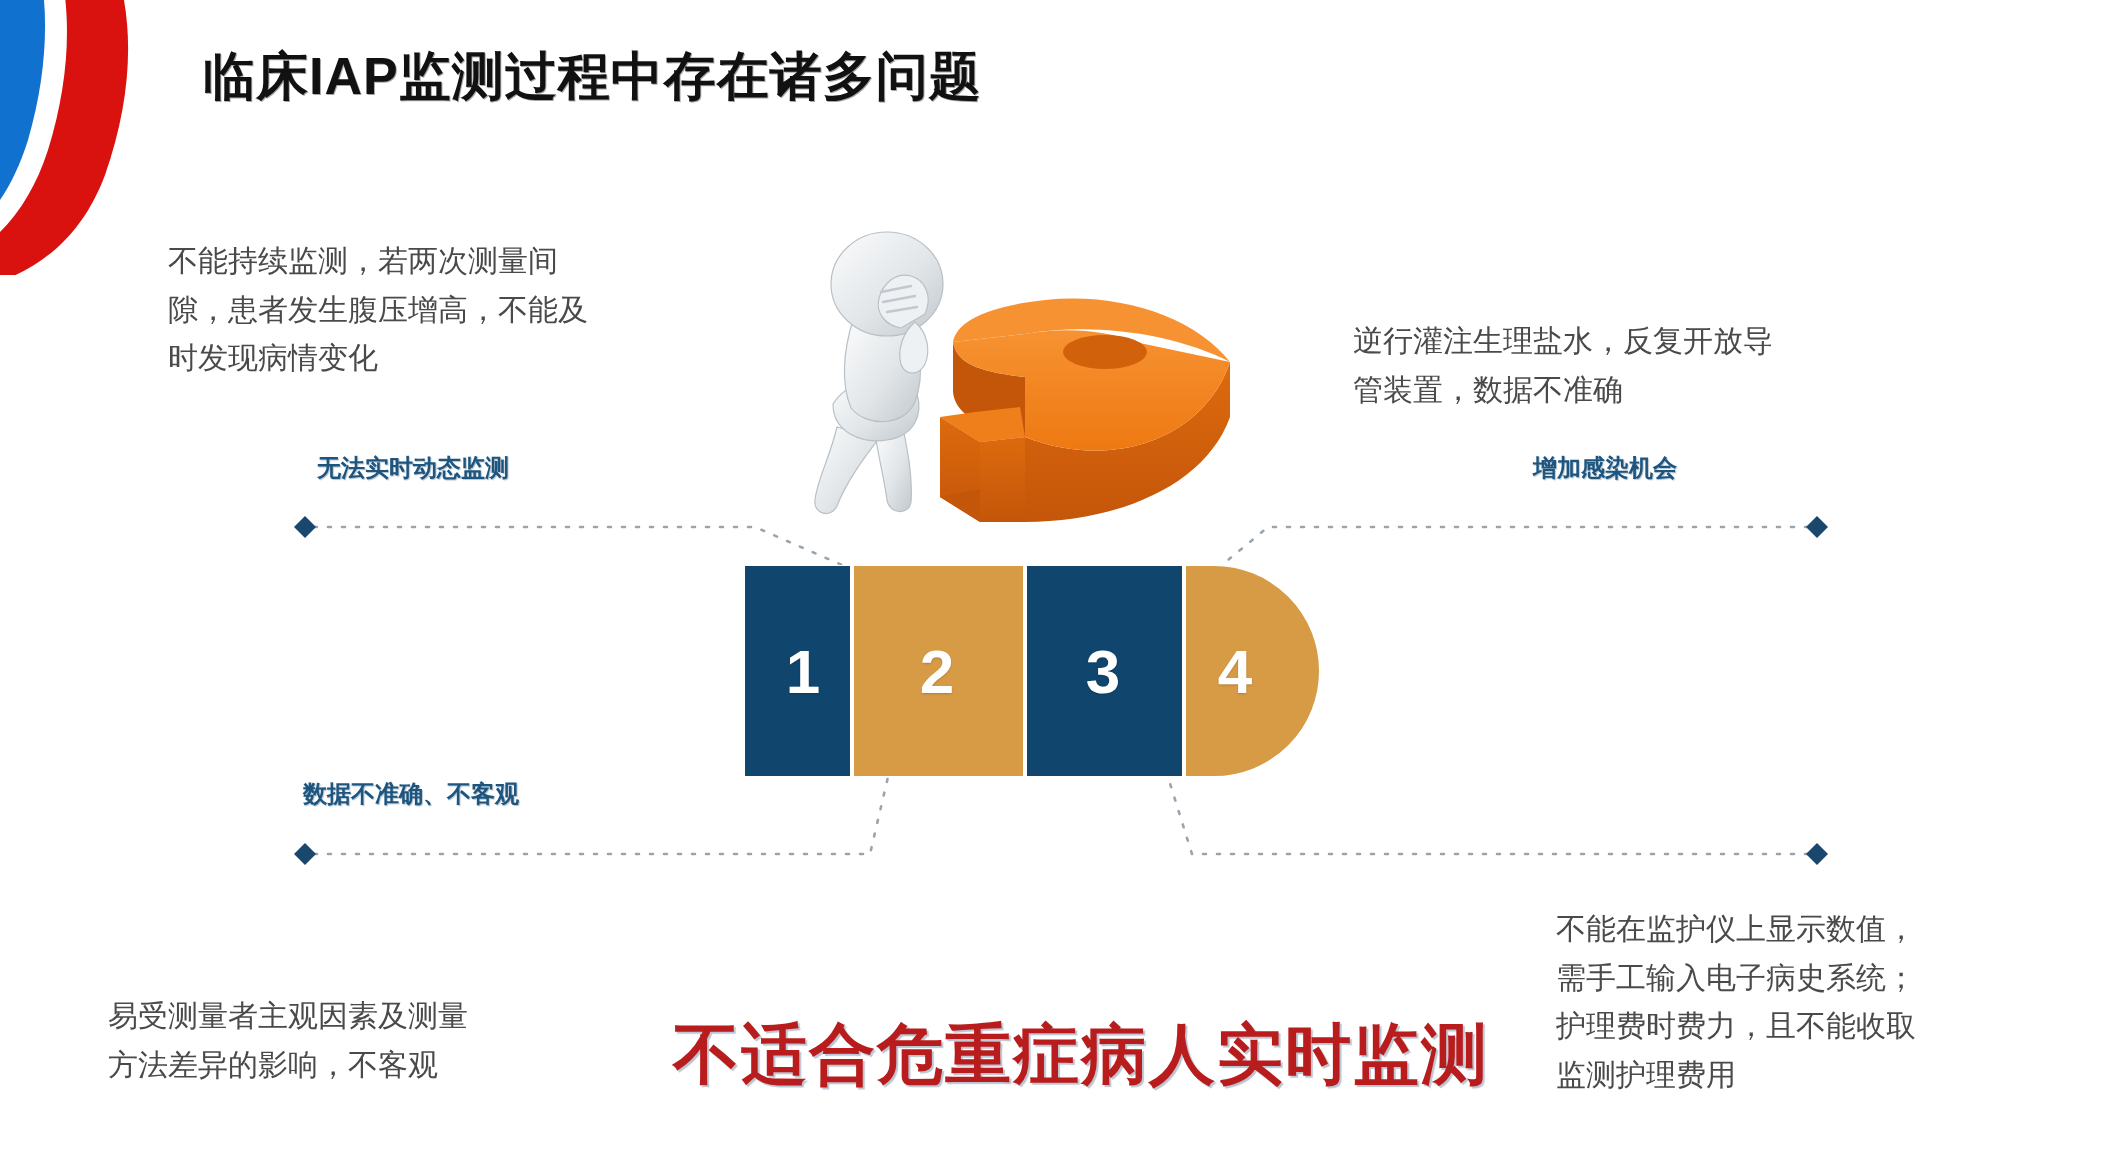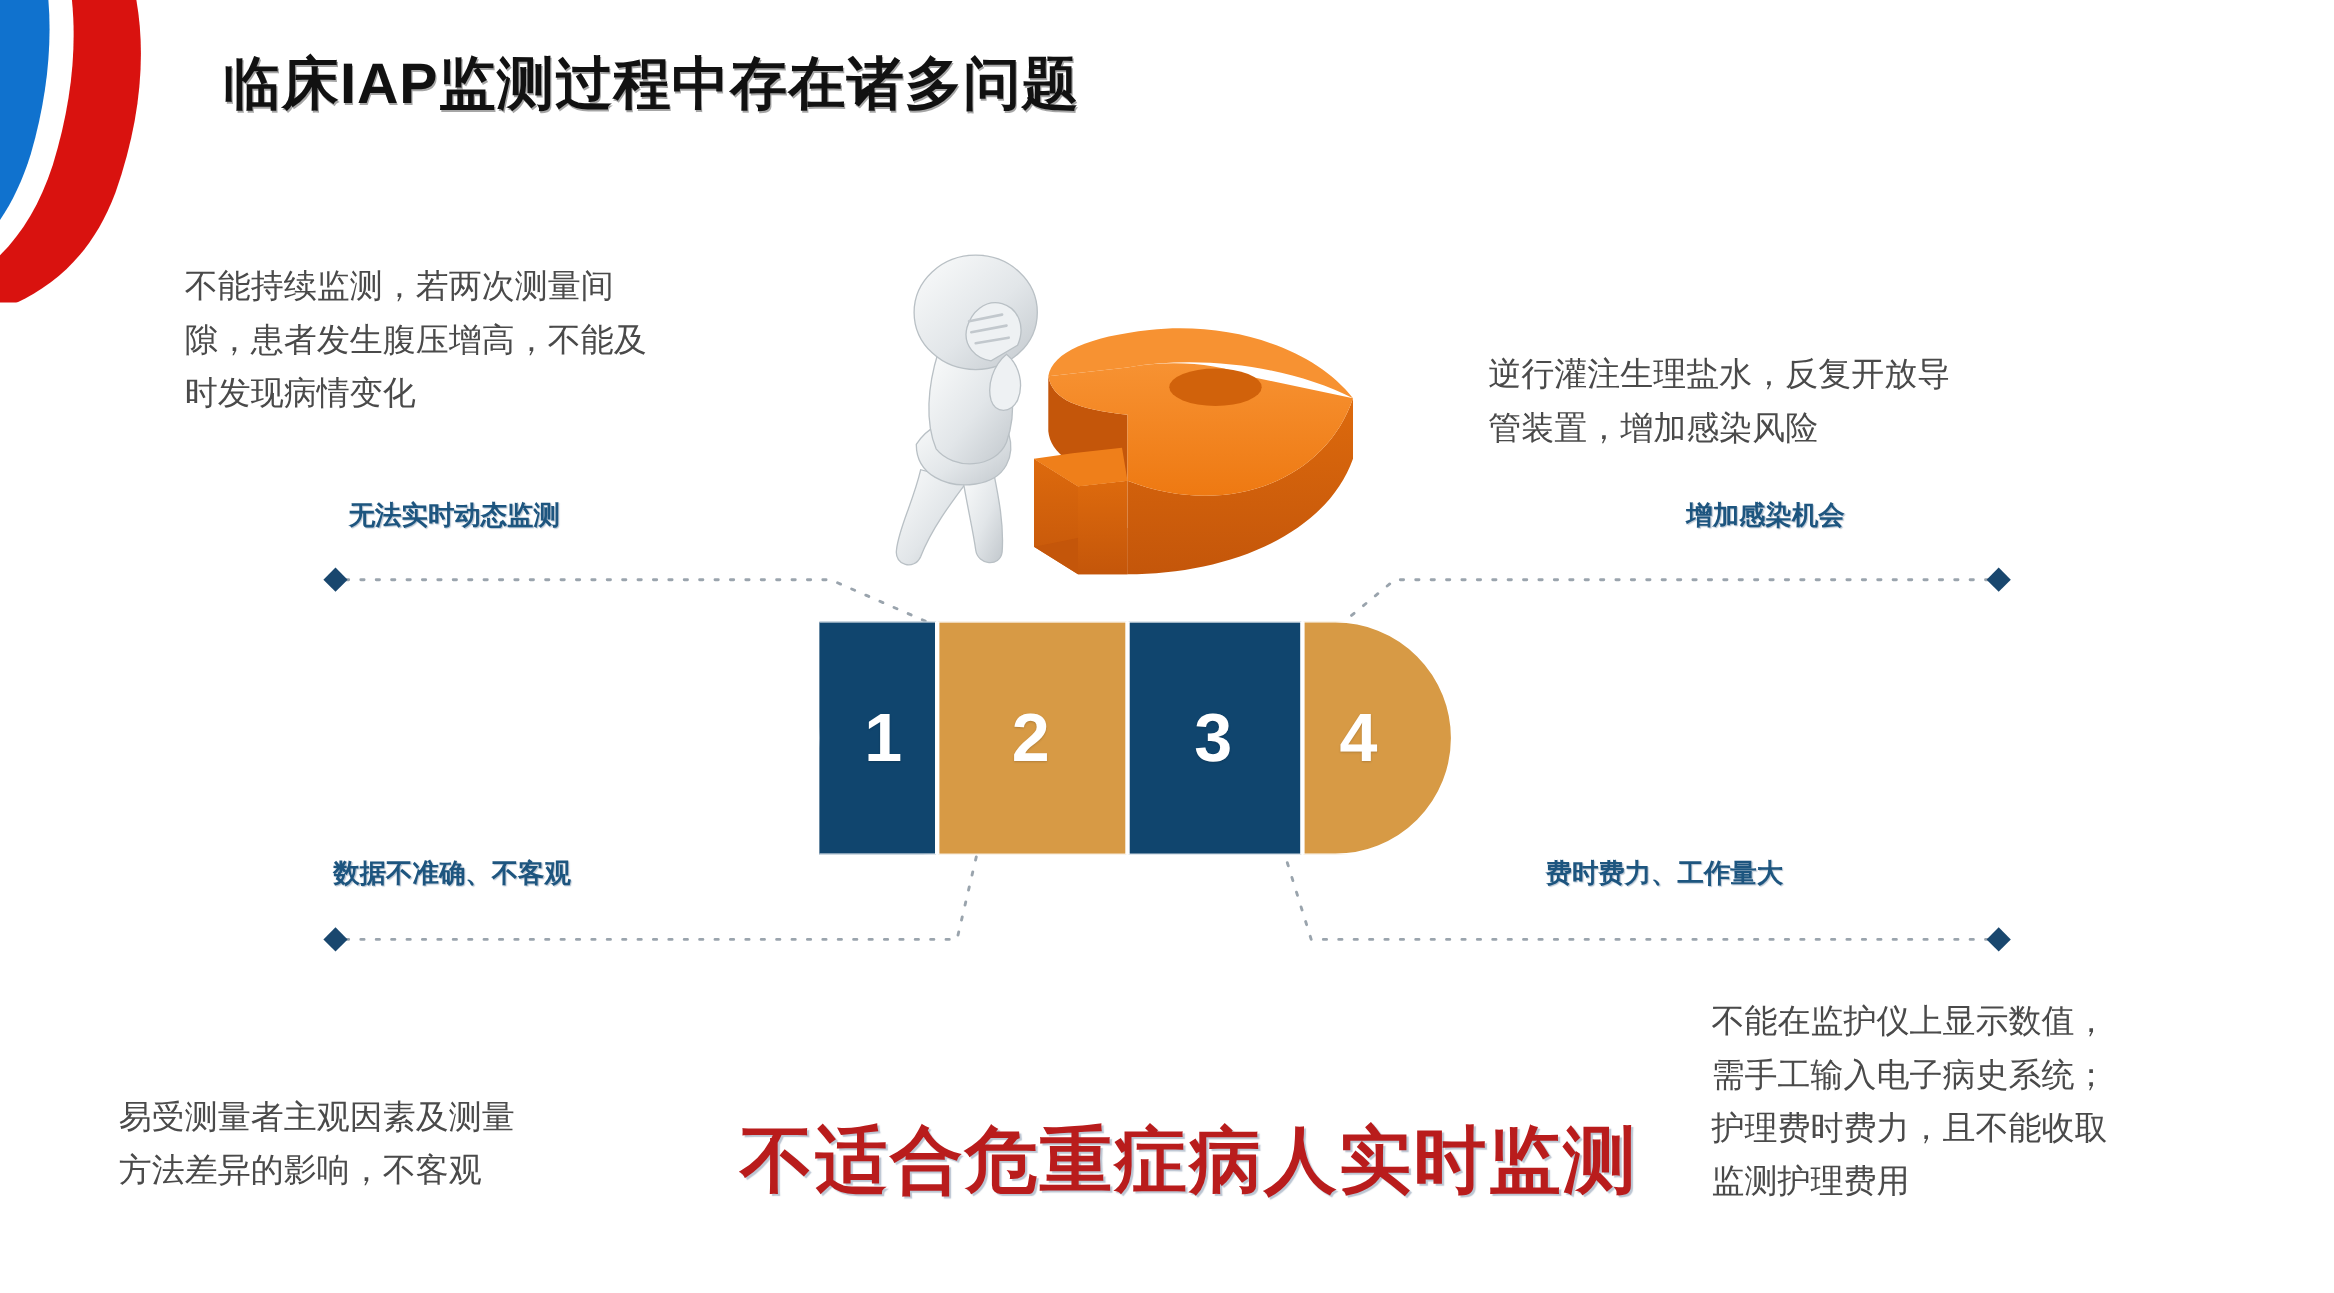--- a/index.html
+++ b/index.html
@@ -206,28 +206,27 @@
     <div class="seg-num" style="left:58px;  top:106px;">1</div>
     <div class="seg-num" style="left:192px; top:106px;">2</div>
     <div class="seg-num" style="left:358px; top:106px;">3</div>
     <div class="seg-num" style="left:490px; top:106px;">4</div>
   </div>
 
   <div class="body-text" id="note-top-left">不能持续监测，若两次测量间
 隙，患者发生腹压增高，不能及
 时发现病情变化</div>
   <div class="body-text" id="note-top-right">逆行灌注生理盐水，反复开放导
-管装置，增加感染风险</div>
+管装置，数据不准确</div>
   <div class="body-text" id="note-bottom-left">易受测量者主观因素及测量
 方法差异的影响，不客观</div>
   <div class="body-text" id="note-bottom-right">不能在监护仪上显示数值，
 需手工输入电子病史系统；
 护理费时费力，且不能收取
 监测护理费用</div>
 
   <div class="sub-heading" id="heading-1">无法实时动态监测</div>
   <div class="sub-heading" id="heading-3">数据不准确、不客观</div>
   <div class="sub-heading" id="heading-2">增加感染机会</div>
-  <div class="sub-heading" id="heading-4">费时费力、工作量大</div>
 
   <div id="conclusion">不适合危重症病人实时监测</div>
 
 </div>
 
 </body></html>

